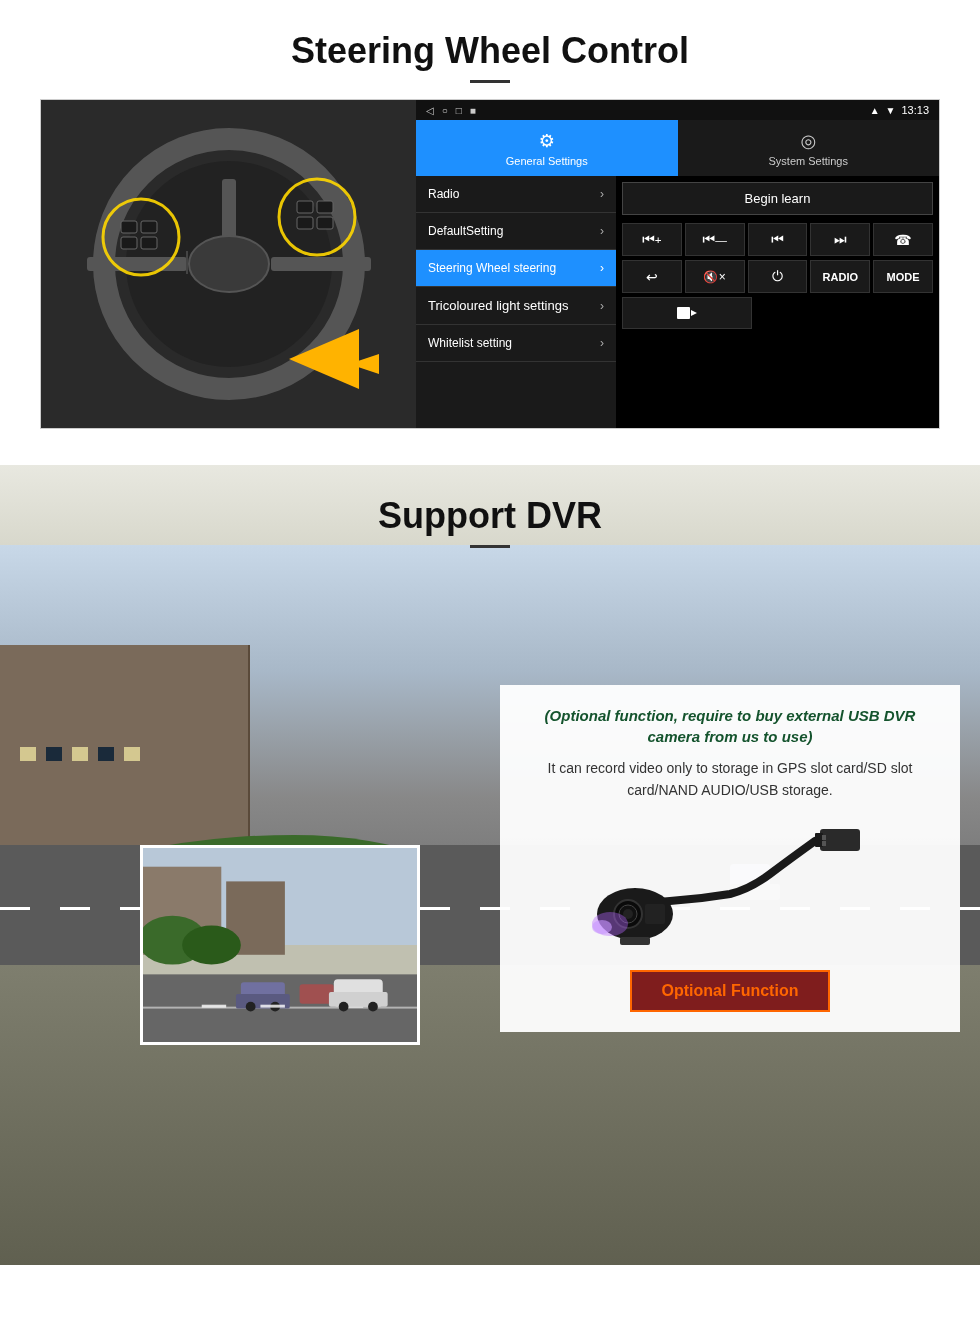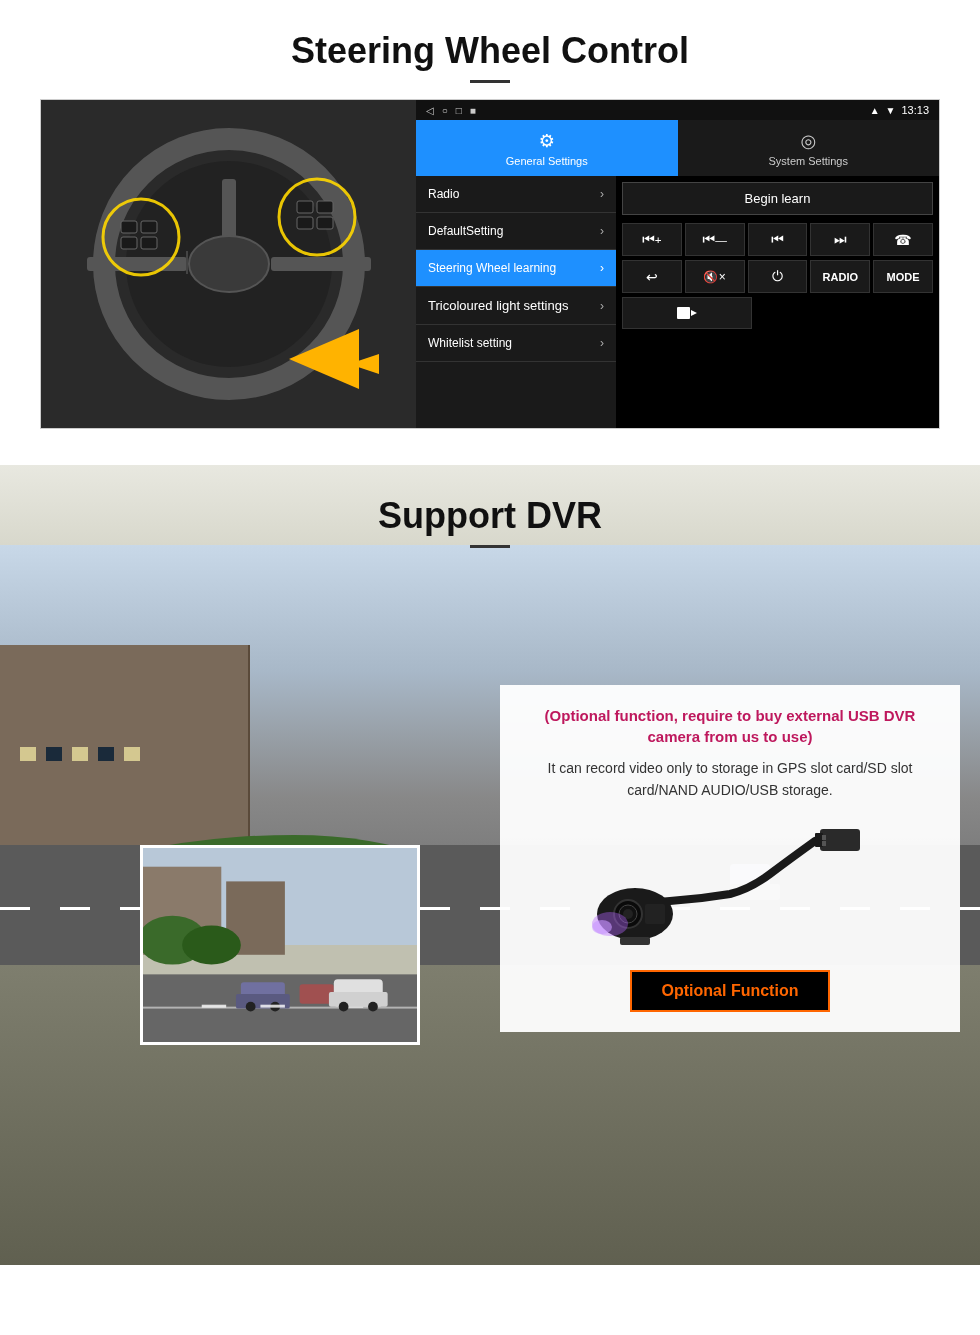--- a/index.html
+++ b/index.html
@@ -227,25 +227,26 @@
     .dvr-info-card {
       position: absolute;
       right: 20px;
       top: 220px;
       width: 460px;
       background: rgba(255,255,255,0.95);
       padding: 20px 24px 20px;
       z-index: 20;
     }
     .dvr-optional-text {
-      color: #be185d;
+      color: #14532d;
       font-size: 15px;
       font-weight: bold;
       line-height: 1.4;
       margin-bottom: 10px;
+      font-style: italic;
     }
     .dvr-desc-text {
       color: #333;
       font-size: 14px;
       line-height: 1.6;
       margin-bottom: 12px;
     }
     .dvr-camera-img {
       display: flex;
       align-items: center;
@@ -258,21 +259,21 @@
       height: 130px;
     }
     .optional-function-btn {
       display: inline-block;
       border: 2px solid #ff6600;
       color: #ff6600;
       padding: 10px 30px;
       font-size: 16px;
       font-weight: bold;
       cursor: pointer;
-      background: #000000;
+      background: #7f1d1d;
     }
 
     
     .dvr-thumbnail {
       position: absolute;
       left: 140px;
       bottom: 220px;
       width: 280px;
       height: 200px;
       border: 3px solid #fff;
@@ -369,21 +370,21 @@
         <div class="menu-list">
           <div class="menu-item">
             <span>Radio</span>
             <span class="menu-item-arrow">›</span>
           </div>
           <div class="menu-item">
             <span>DefaultSetting</span>
             <span class="menu-item-arrow">›</span>
           </div>
           <div class="menu-item active">
-            <span>Steering Wheel learning</span>
+            <span>Steering Wheel steering</span>
             <span class="menu-item-arrow">›</span>
           </div>
           <div class="menu-item">
             <span style="font-size:13px;">Tricoloured light settings</span>
             <span class="menu-item-arrow">›</span>
           </div>
           <div class="menu-item">
             <span>Whitelist setting</span>
             <span class="menu-item-arrow">›</span>
           </div>

